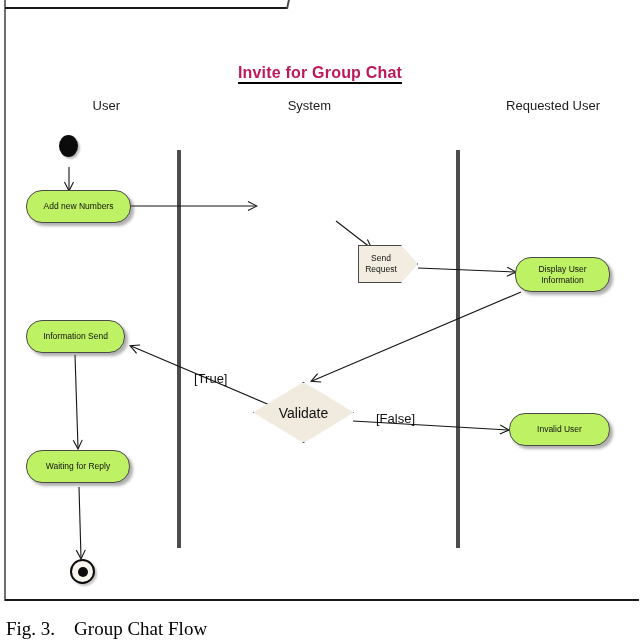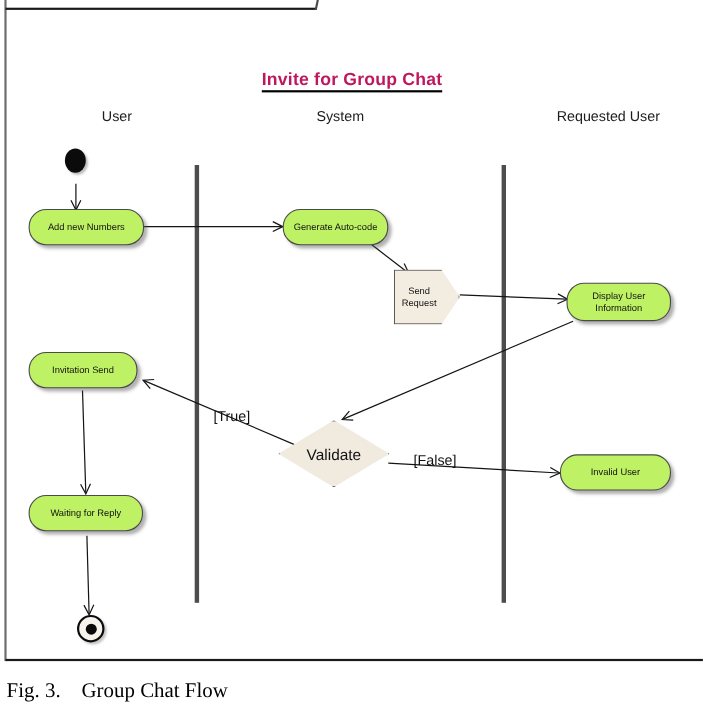--- a/index.html
+++ b/index.html
@@ -103,39 +103,36 @@
       <path d="M79,487 L81,558"></path>
     </g>
   </svg>
 
   <div class="start-node" style="left:59px;top:135px;"></div>
 
   <div class="node action" style="left:26px;top:190px;width:105px;height:33px;">
     <span>Add new Numbers</span>
   </div>
 
-  <div class="node action" style="left:257px;top:190px;width:96px;height:33px;">
-    <span>Generate Auto-code</span>
-  </div>
 
-  <div class="node signal" style="left:358px;top:245px;width:60px;height:50px;">
+  <div class="node signal" style="left:358px;top:245px;width:60px;height:38px;">
     <div class="sig-body">
       <div class="sig-shape"></div>
       <div class="sig-text">
         <span id="send-request-label">Send<br>Request</span>
       </div>
     </div>
   </div>
 
   <div class="node action" style="left:515px;top:257px;width:95px;height:35px;">
     <span id="display-user-label">Display User<br>Information</span>
   </div>
 
   <div class="node action" style="left:26px;top:320px;width:99px;height:33px;">
-    <span>Invitation Send</span>
+    <span>Information Send</span>
   </div>
 
   <div class="node action" style="left:26px;top:450px;width:104px;height:33px;">
     <span>Waiting for Reply</span>
   </div>
 
   <div class="node action" style="left:509px;top:413px;width:101px;height:33px;align-items:center;">
     <span>Invalid User</span>
   </div>
 

